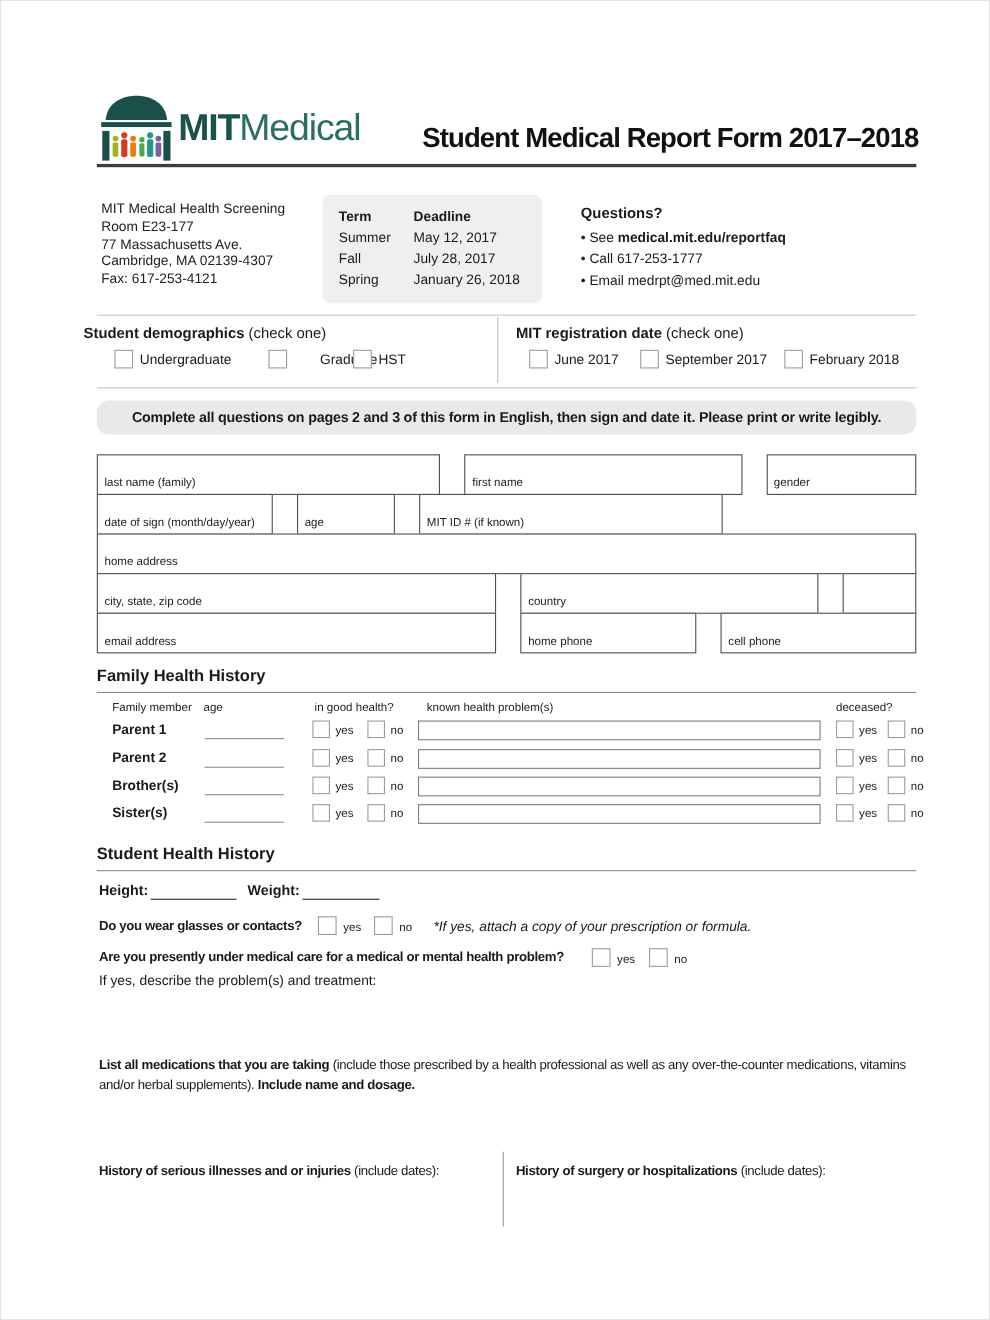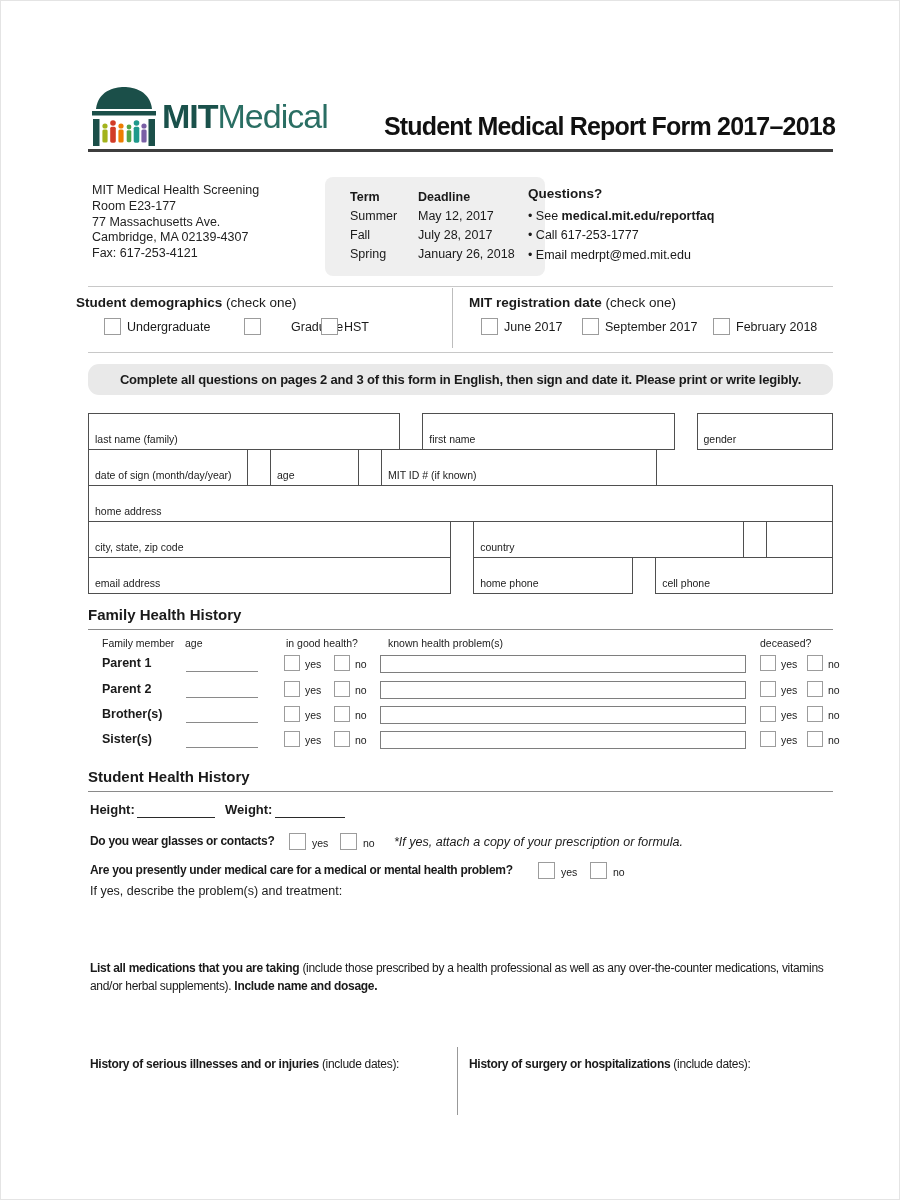--- a/index.html
+++ b/index.html
@@ -7,21 +7,21 @@
   .abs{position:absolute;}
   .frame{position:absolute;inset:0;border:1px solid #e4e4e4;pointer-events:none;}
   
   .brand{position:absolute;left:162px;top:97px;font-size:34px;letter-spacing:-1px;white-space:nowrap;}
   .brand .mit{font-weight:bold;color:#1a514b;}
   .brand .med{font-weight:normal;color:#2a6e63;}
   .title{position:absolute;left:300px;right:65px;top:112px;text-align:right;font-weight:bold;font-size:25px;letter-spacing:-0.8px;color:#111;white-space:nowrap;}
   .headrule{position:absolute;left:88px;width:745px;top:149px;height:3px;background:#3d3d3d;}
   
   .contact{position:absolute;left:92px;top:183px;font-size:12.5px;line-height:15.8px;color:#222;}
-  .dlbox{position:absolute;left:293px;top:177px;width:170px;background:#efefef;border-radius:8px;padding:11px 25px 12px;font-size:12.5px;margin-left:32px;}
+  .dlbox{position:absolute;left:293px;top:177px;width:170px;background:#efefef;border-radius:8px;padding:11px 15px 12px;font-size:12.5px;}
   .dl-row{display:flex;line-height:19px;}
   .dl-term{width:68px;}
   .dl-head{font-weight:bold;}
   .questions{position:absolute;left:528px;top:184px;font-size:12.5px;line-height:19.5px;}
   .q-head{font-weight:bold;font-size:13.5px;margin-bottom:3px;}
   .q-bold{font-weight:bold;}
   
   .rule{position:absolute;left:88px;width:745px;height:1px;background:#c8c8c8;}
   
   .sec-head{position:absolute;font-size:13.5px;white-space:nowrap;}

